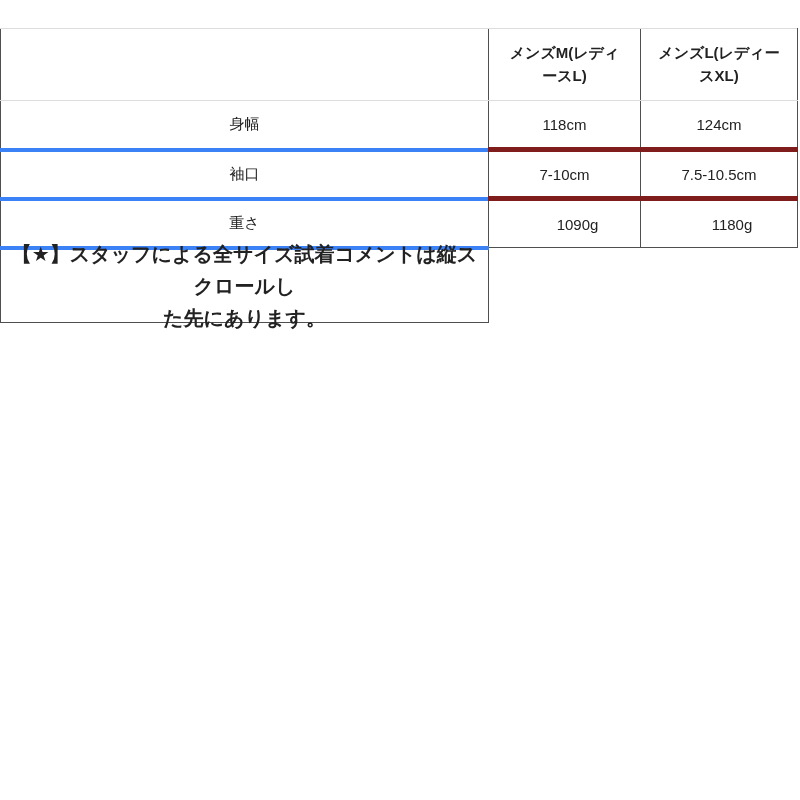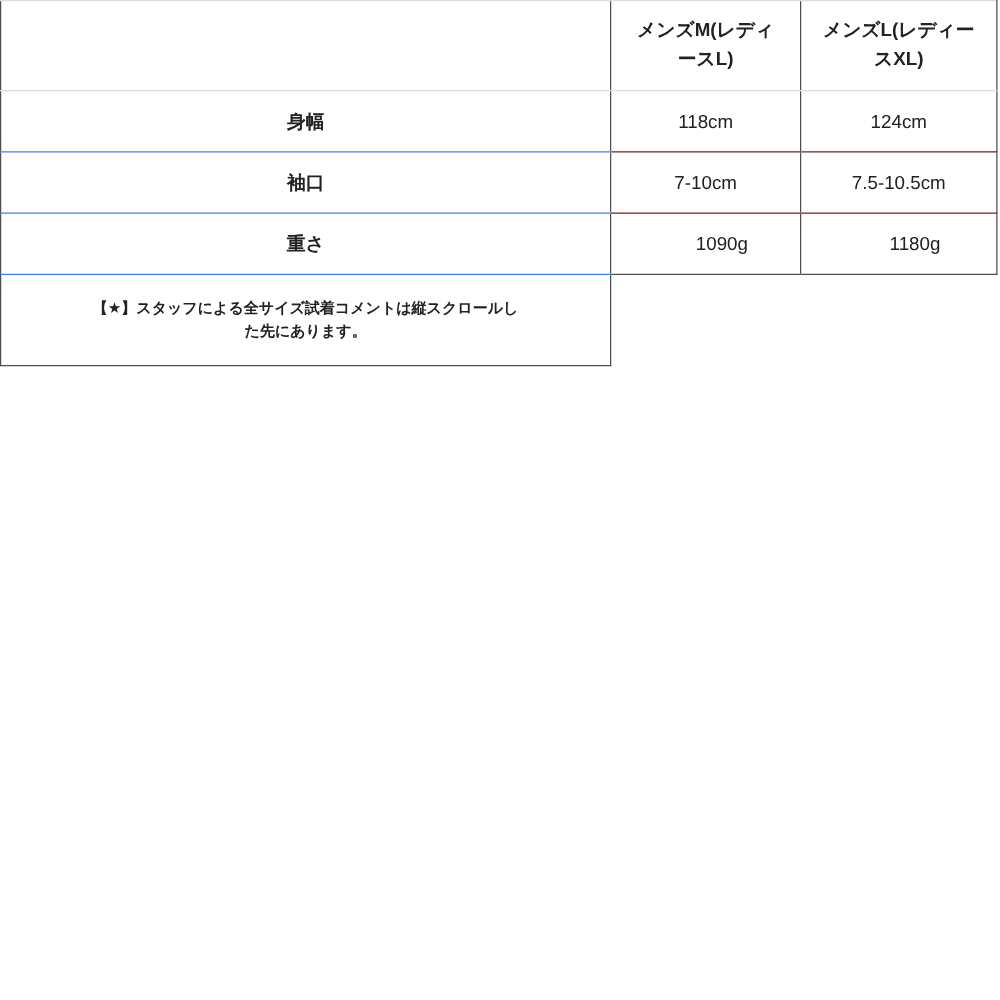--- a/index.html
+++ b/index.html
@@ -11,20 +11,21 @@
     width: 800px;
     height: 800px;
     font-family: "Liberation Sans", "DejaVu Sans", sans-serif;
     color: #222222;
     overflow: hidden;
   }
   .size-table {
     border-collapse: collapse;
     table-layout: fixed;
     width: 797px;
+    margin-top: 28px;
   }
   .size-table col.col-label { width: 488px; }
   .size-table col.col-m     { width: 152px; }
   .size-table col.col-l     { width: 157px; }
 
   .size-table th, .size-table td {
     background: #ffffff;
     text-align: center;
     vertical-align: middle;
     font-size: 15px;
@@ -37,44 +38,44 @@
   .size-table thead tr { height: 72px; }
   .size-table thead th {
     border-top: 1px solid #dddddd;
     border-bottom: 1px solid #dddddd;
     font-weight: bold;
     white-space: pre-line;
     line-height: 1.5;
   }
   .size-table tbody tr { height: 49px; }
   .size-table tbody th {
-    font-weight: bold;
-    border-bottom: 1px solid #3b82f6;
+    font-weight: normal;
+    border-bottom: 4px solid #3b82f6;
   }
   .size-table tbody td {
     font-weight: normal;
-    border-bottom: 1px solid #7f1d1d;
+    border-bottom: 5px solid #7f1d1d;
   }
   .size-table tbody tr.last-row td {
     border-bottom: 1px solid #4f4f4f;
     padding-left: 32px;
   }
   .footer-note {
     box-sizing: border-box;
     width: 489px;
     height: 73px;
     border-left: 1px solid #4f4f4f;
     border-right: 1px solid #4f4f4f;
     border-bottom: 1px solid #4f4f4f;
     background: #ffffff;
     display: flex;
     align-items: center;
     justify-content: center;
     text-align: center;
-    font-size: 12px;
+    font-size: 20px;
     font-weight: bold;
     line-height: 1.6;
     white-space: pre-line;
     padding: 0 10px;
   }
 </style>
 </head>
 <body>
 
 <table class="size-table">

